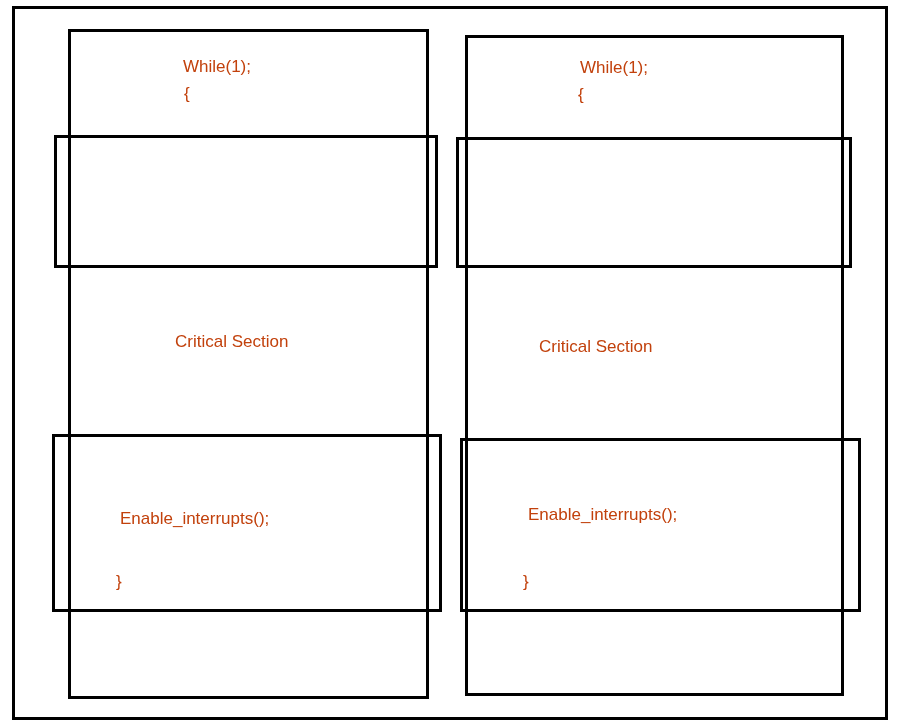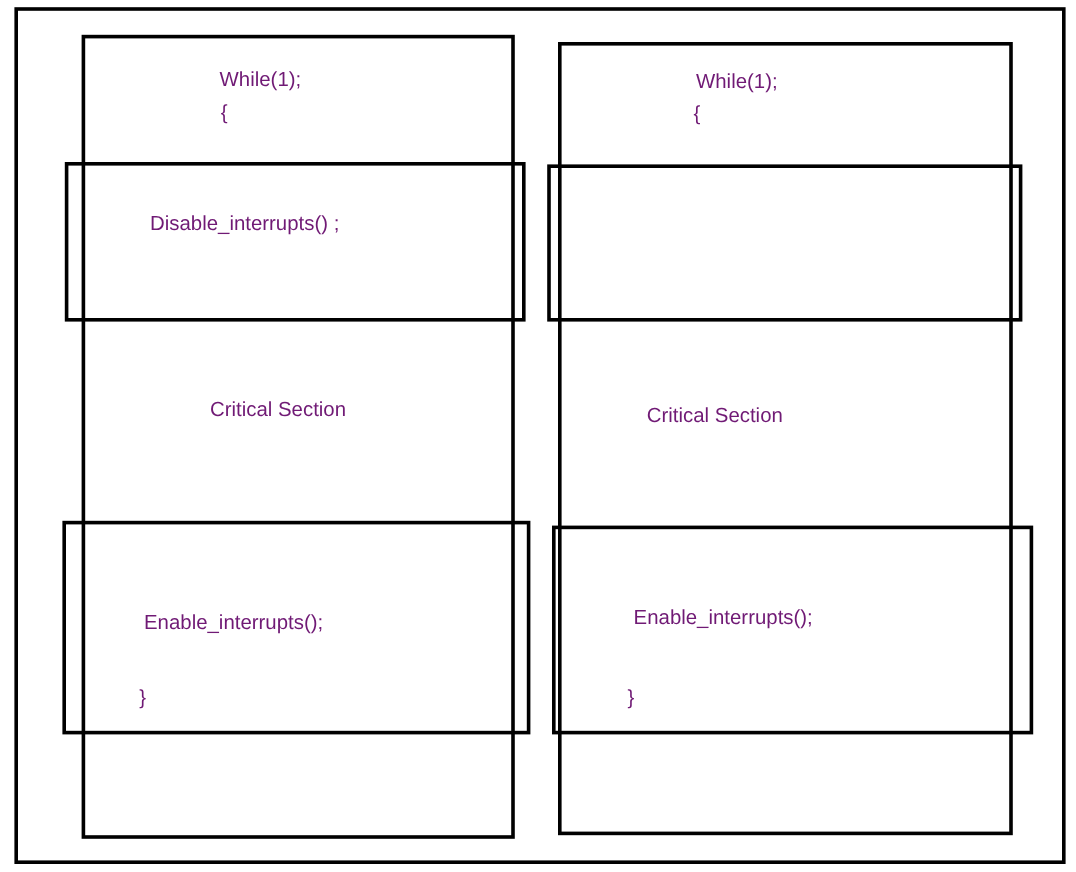--- a/index.html
+++ b/index.html
@@ -16,40 +16,39 @@
     overflow: hidden;
   }
   .box {
     position: absolute;
     border: 3px solid #000000;
     background: transparent;
     box-sizing: border-box;
   }
   .code-text {
     position: absolute;
-    color: #701a75;
+    color: #c2410c;
     font-size: 17px;
     line-height: 20px;
     white-space: pre;
   }
 </style>
 </head>
 <body>
 
 <div id="canvas">
 
   <div class="box" style="left:12px; top:6px; width:876px; height:714px;"></div>
 
   <div class="box" style="left:68px; top:29px; width:361px; height:670px;"></div>
   <div class="box" style="left:54px; top:135px; width:384px; height:133px;"></div>
   <div class="box" style="left:52px; top:434px; width:390px; height:178px;"></div>
 
   <div class="code-text" style="left:183px; top:57px;">While(1);</div>
   <div class="code-text" style="left:184px; top:84px;">{</div>
-  <div class="code-text" style="left:125px; top:177px;">Disable_interrupts() ;</div>
   <div class="code-text" style="left:175px; top:332px;">Critical Section</div>
   <div class="code-text" style="left:120px; top:509px;">Enable_interrupts();</div>
   <div class="code-text" style="left:116px; top:572px;">}</div>
 
   <div class="box" style="left:465px; top:35px; width:379px; height:661px;"></div>
   <div class="box" style="left:456px; top:137px; width:396px; height:131px;"></div>
   <div class="box" style="left:460px; top:438px; width:401px; height:174px;"></div>
 
   <div class="code-text" style="left:580px; top:58px;">While(1);</div>
   <div class="code-text" style="left:578px; top:85px;">{</div>

